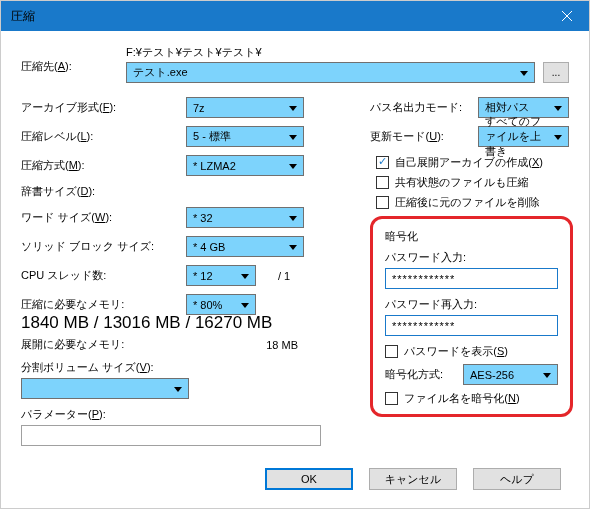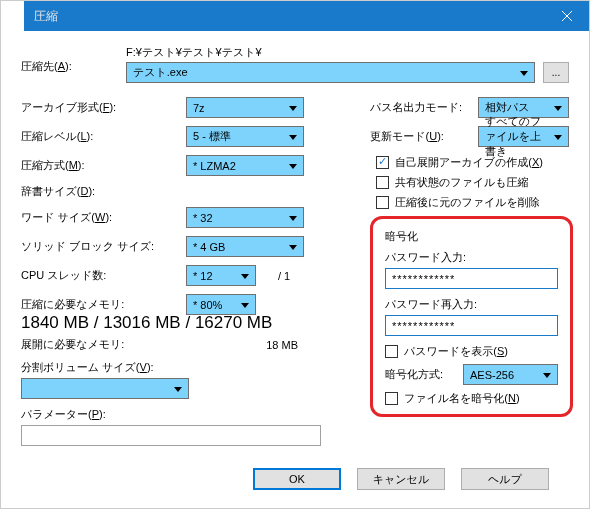--- a/index.html
+++ b/index.html
@@ -1,18 +1,18 @@
 <!DOCTYPE html>
 <html><head>
 <meta charset="utf-8">
 <style>
   * { box-sizing: border-box; font-family: "Meiryo UI","Yu Gothic UI","MS UI Gothic",sans-serif; }
   body { margin:0; background:#fff; }
   .window { width:590px; height:509px; background:#fff; position:relative; border:1px solid #ccc; }
-  .titlebar { height:30px; background:#1979ca; color:#e5e5e5; display:flex; align-items:center; justify-content:space-between; padding:0 0 0 10px; font-size:12px;margin-left:23px; }
+  .titlebar { height:30px; background:#1979ca; color:#000000; display:flex; align-items:center; justify-content:space-between; padding:0 0 0 10px; font-size:12px; }
   .titlebar .close { width:45px; height:30px; display:flex; align-items:center; justify-content:center; }
   .titlebar .close svg { width:10px; height:10px; }
   .content { position:absolute; top:30px; left:0; right:0; bottom:0; padding:14px 20px 0 20px; font-size:11px; color:#000; }
   .row { display:flex; align-items:center; margin-bottom:8px; }
   .lbl { width:105px; flex-shrink:0; }
   .lbl u { text-decoration:underline; }
   .sel { height:21px; border:1px solid #707070; background:#7dd3fc; padding:0 18px 0 6px; position:relative; display:flex; align-items:center; font-size:11px; }
   .sel::after { content:""; position:absolute; right:6px; top:8px; border-left:4px solid transparent; border-right:4px solid transparent; border-top:5px solid #000; }
   .sel.main { flex:1; }
   .btn-sq { width:26px; height:21px; border:1px solid #adadad; background:#e1e1e1; margin-left:8px; display:flex; align-items:center; justify-content:center; font-size:10px; }
@@ -32,21 +32,21 @@
   .grp-title { font-size:11px; margin-bottom:6px; }
   .highlight { border:3px solid #e4262a; border-radius:12px; padding:10px 12px 8px 12px; margin-top:6px; margin-right:-4px; }
   .plbl { font-size:11px; margin-bottom:3px; }
   .pinput { width:100%; height:21px; border:1px solid #1979ca; background:#fff; padding:0 6px; font-size:11px; display:flex; align-items:center; margin-bottom:8px; letter-spacing:1px; }
   .encrow { display:flex; align-items:center; margin-bottom:6px; }
   .encrow .elabel { flex:1; }
   .encrow .sel { width:95px; }
   .input-line { width:168px; height:21px; border:1px solid #a0a0a0; background:#fff; }
   .memory { font-size:17px; margin-top:-4px; margin-bottom:4px; }
   .right-al { width:280px; display:flex; justify-content:flex-end; padding-right:30px; }
-  .footer { position:absolute; bottom:18px; left:0; right:0; display:flex; justify-content:flex-end; gap:16px; padding-right:40px; }
+  .footer { position:absolute; bottom:18px; left:0; right:0; display:flex; justify-content:flex-end; gap:16px; padding-right:28px; }
   .btn { width:88px; height:22px; border:1px solid #adadad; background:#e1e1e1; display:flex; align-items:center; justify-content:center; font-size:11px; }
   .btn.default { border:1px solid #0078d7; box-shadow:inset 0 0 0 1px #0078d7; }
 </style>
 </head>
 <body>
 
 <div class="window">
   <div class="titlebar">
     <span>圧縮</span>
     <div class="close">

